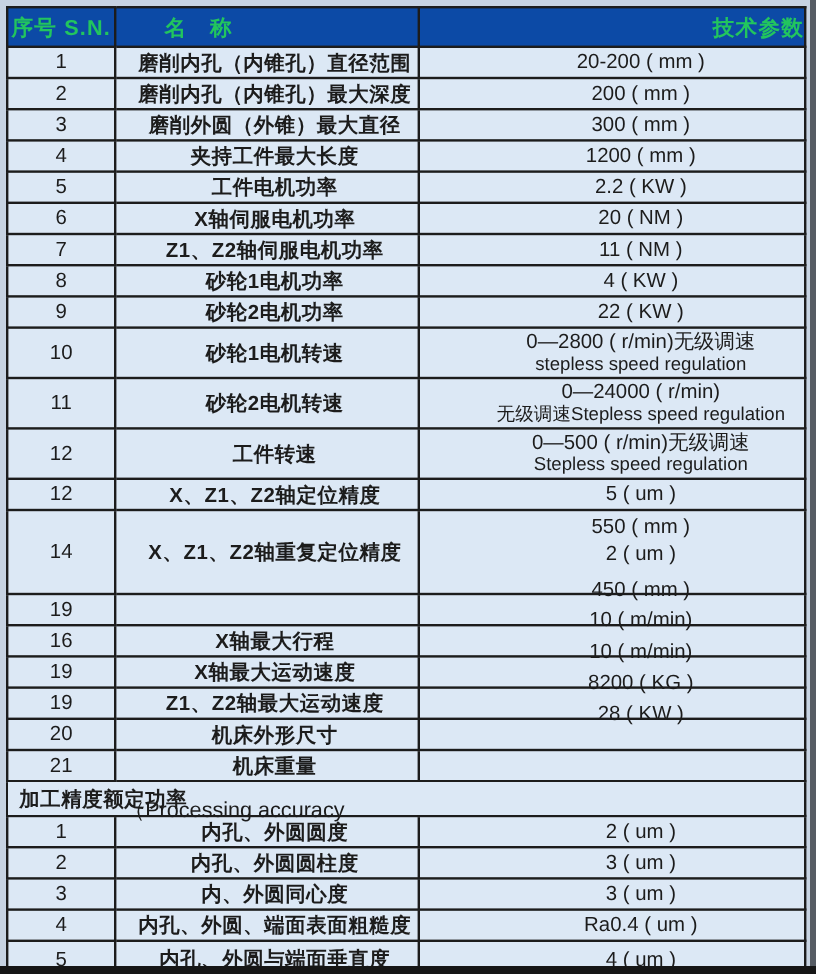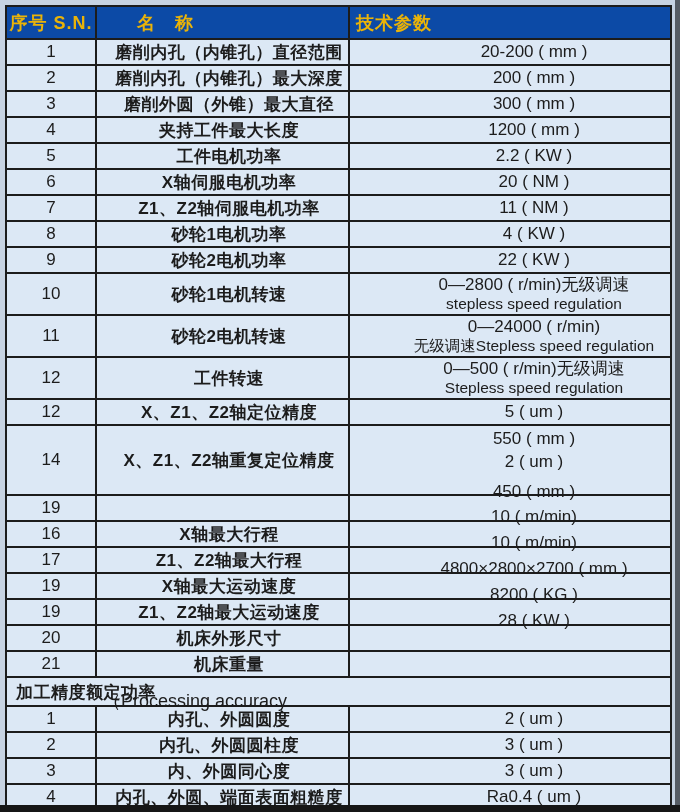--- a/index.html
+++ b/index.html
@@ -24,27 +24,27 @@
     padding:0;
     color:#1c1c1c;
     overflow:visible;
   }
   .spec col.c1{width:90px;}
   .spec col.c2{width:253px;}
   .spec col.c3{width:322px;}
   tr.head{height:33px;}
   tr.head th{
     background:#0c4aa6;
-    color:#eab308;
+    color:#22c55e;
     font-size:18px;font-weight:700;
     letter-spacing:1px;
   }
   tr.head th.hc1{text-align:center;}
   tr.head th.hc2{text-align:left;padding-left:40px;}
-  tr.head th.hc3{text-align:left;padding-left:6px;}
+  tr.head th.hc3{text-align:right;padding-left:22px;}
   .spec tbody td{background:#dce8f5;font-size:17px;}
   td.sn-cell{text-align:center;font-weight:400;font-size:18px;}
   td.name-cell{text-align:center;padding-left:13px;font-weight:600;letter-spacing:0.5px;}
   td.value-cell{text-align:center;font-weight:400;padding-left:48px;}
   tr.h26{height:26px;}
   tr.h42{height:42px;}
   tr.h27{height:27px;}
   tr.h31{height:31px;}
   
   .v2wrap{display:flex;flex-direction:column;justify-content:center;line-height:19px;}
@@ -175,25 +175,20 @@
           <td class="sn-cell">19</td>
           <td class="name-cell"></td>
           <td class="value-cell"><span class="shift">10 ( m/min)</span></td>
         </tr>
         <tr class="h26">
           <td class="sn-cell">16</td>
           <td class="name-cell">X轴最大行程</td>
           <td class="value-cell"><span class="shift">10 ( m/min)</span></td>
         </tr>
         <tr class="h26">
-          <td class="sn-cell">17</td>
-          <td class="name-cell">Z1、Z2轴最大行程</td>
-          <td class="value-cell"><span class="shift">4800×2800×2700 ( mm )</span></td>
-        </tr>
-        <tr class="h26">
           <td class="sn-cell">19</td>
           <td class="name-cell">X轴最大运动速度</td>
           <td class="value-cell"><span class="shift">8200 ( KG )</span></td>
         </tr>
         <tr class="h26">
           <td class="sn-cell">19</td>
           <td class="name-cell">Z1、Z2轴最大运动速度</td>
           <td class="value-cell"><span class="shift">28 ( KW )</span></td>
         </tr>
         <tr class="h26">

